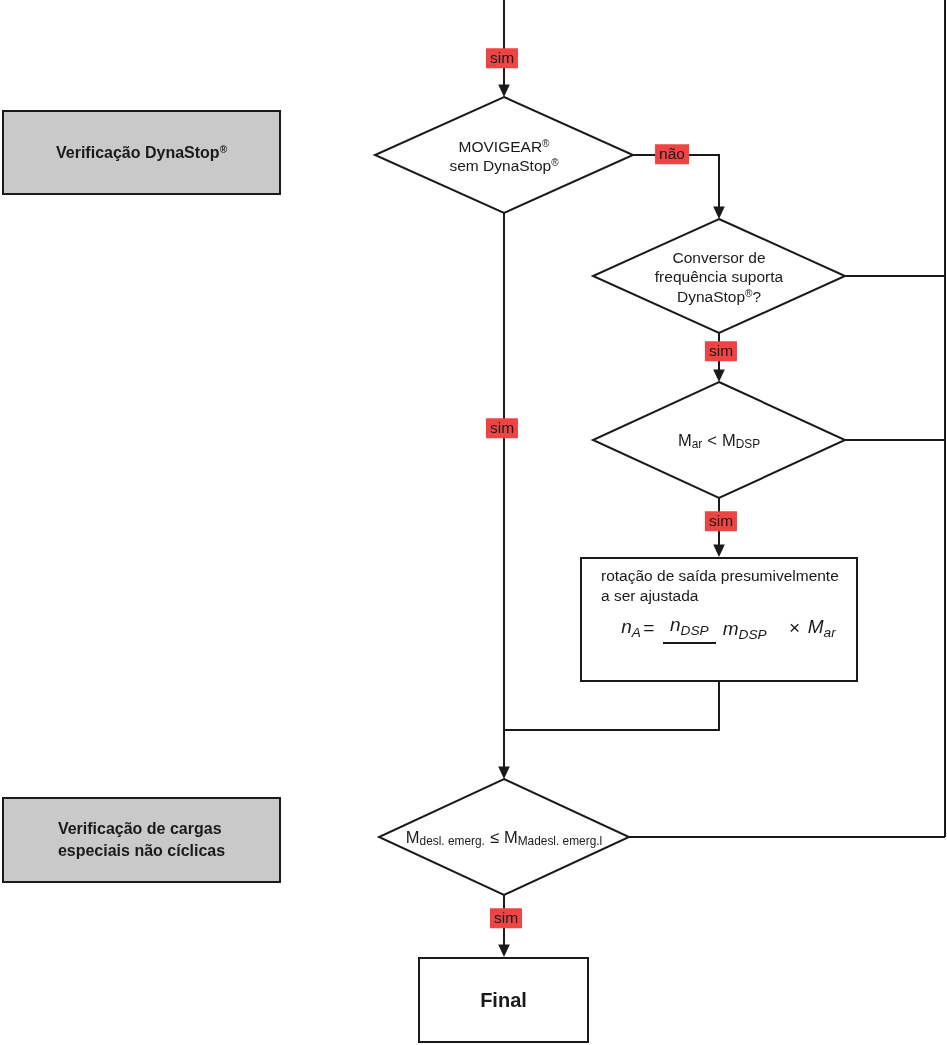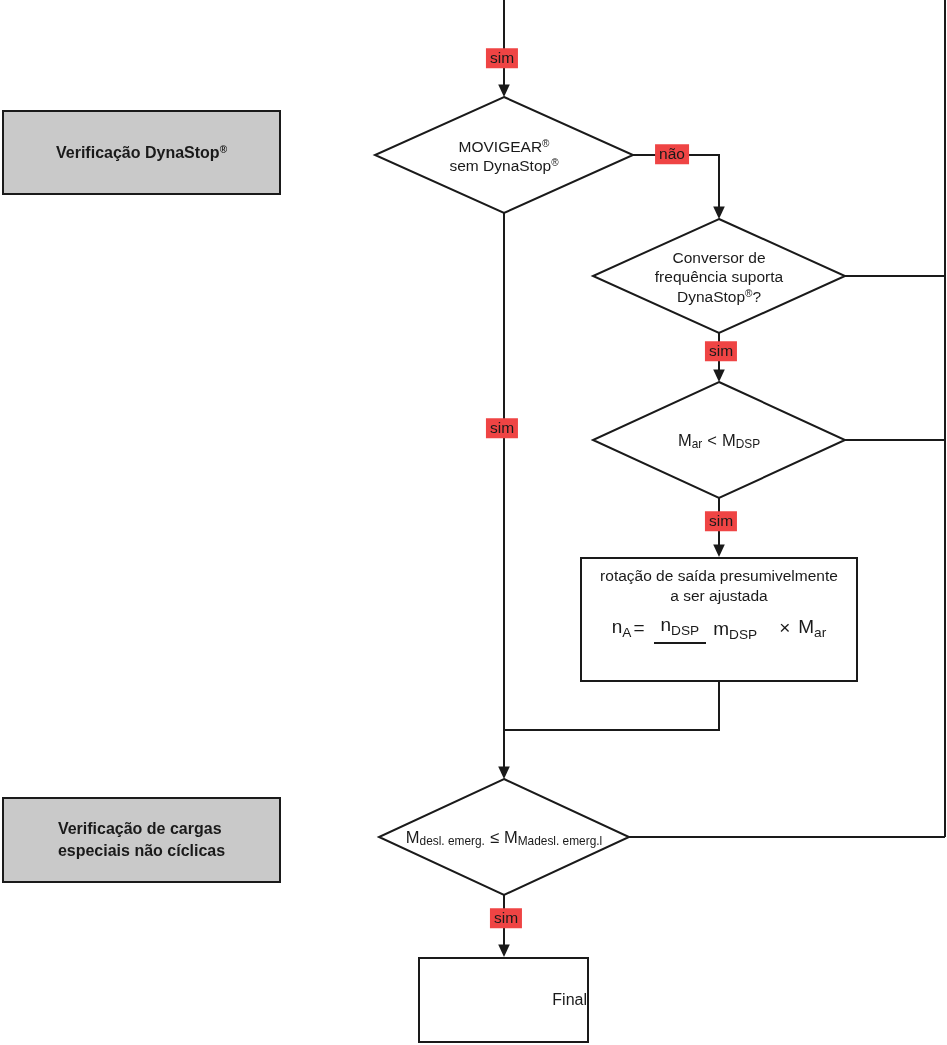--- a/index.html
+++ b/index.html
@@ -15,28 +15,28 @@
   .edge-label{
     position:absolute;transform:translate(-50%,-50%);
     font-size:15.5px;line-height:1;background:#ef4444;padding:2px 4px;
   }
   .gray-box{
     position:absolute;box-sizing:border-box;background:#c9c9c9;
     border:2px solid #1a1a1a;display:flex;align-items:center;justify-content:center;
     font-weight:bold;font-size:16px;line-height:1.35;text-align:center;
   }
   .white-box{position:absolute;box-sizing:border-box;background:#ffffff;border:2px solid #1a1a1a;}
-  .adjust-box{padding-top:7px;text-align:center;font-size:15.5px;line-height:1.28;}
-  .final-box{display:flex;align-items:center;justify-content:flex-end;font-size:16px;}
+  .adjust-box{padding-top:7px;font-size:15.5px;line-height:1.28;padding-left:19px;}
+  .final-box{display:flex;align-items:center;justify-content:center;font-size:20px;font-weight:bold;}
   sup.reg{font-size:10px;vertical-align:5px;letter-spacing:0;}
   .ssub{font-size:0.72em;vertical-align:-0.18em;}
   .op{margin:0 5px;}
   .formula{
     display:flex;align-items:center;justify-content:center;
-    font-size:19px;margin-top:7px;
+    font-style:italic;font-size:19px;margin-top:7px;
   }
   .fsub{font-size:0.72em;vertical-align:-0.28em;}
   .frac{display:inline-flex;flex-direction:row;align-items:center;margin:0 7px;}
   .frac .num{padding:0 7px 3px;border-bottom:2px solid #1a1a1a;}
   .frac .den{padding:3px 7px 0;}
   .feq{margin:0 2px;}
   .ftimes{margin:0 8px;}
 </style>
 </head>
 <body>

